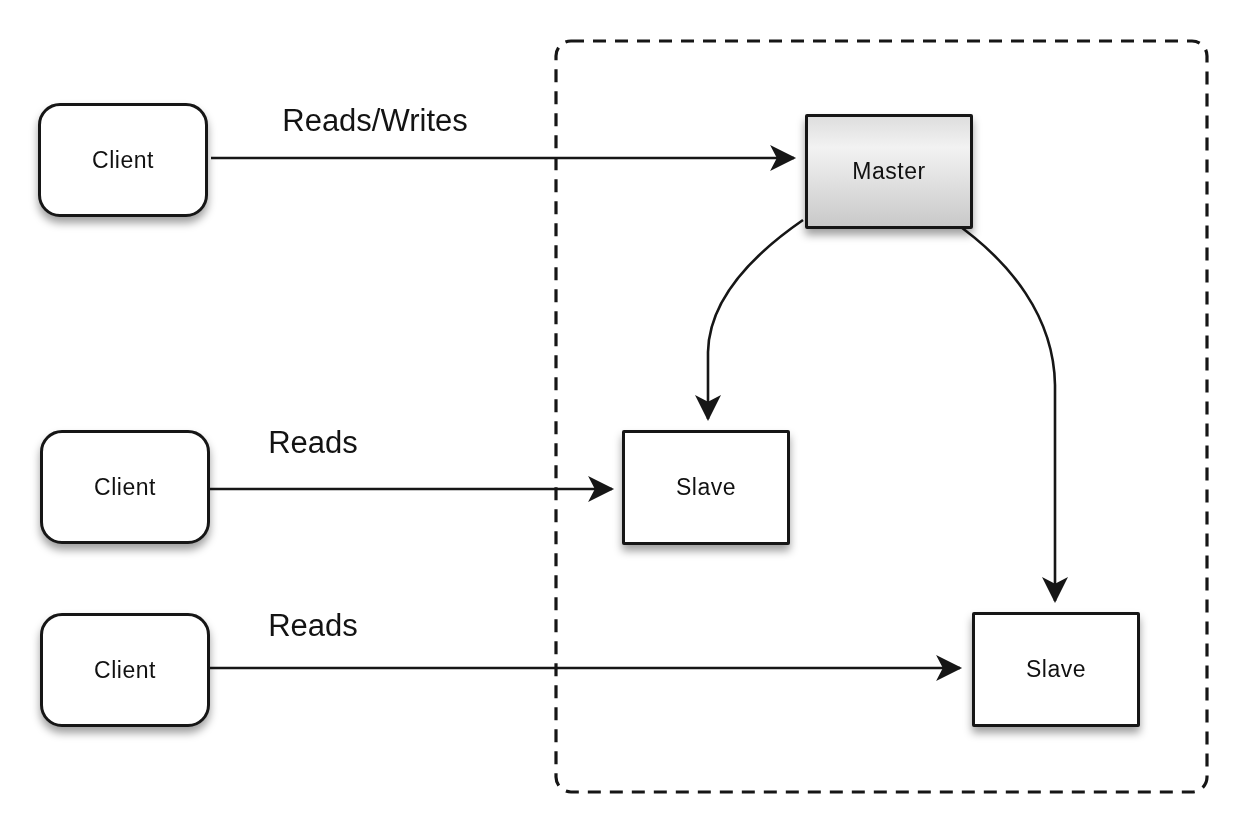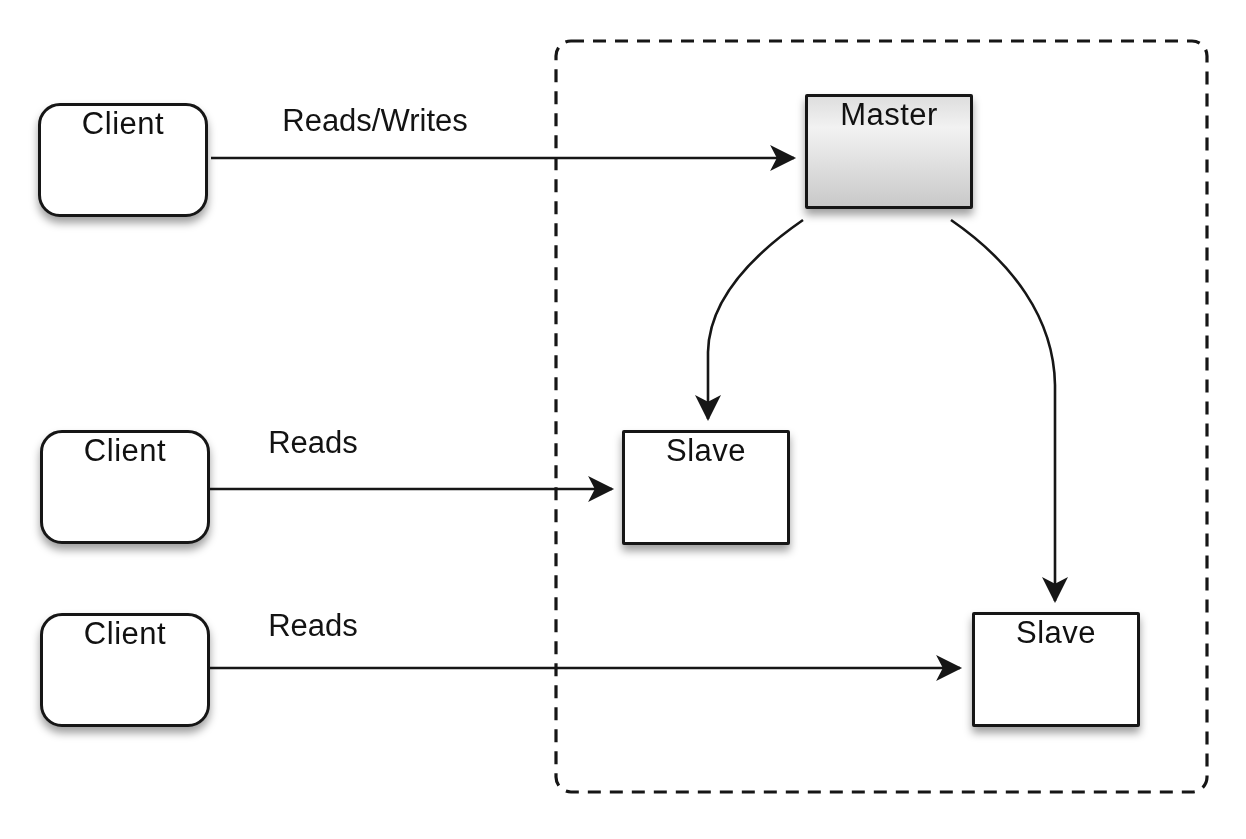--- a/index.html
+++ b/index.html
@@ -17,22 +17,23 @@
     overflow: hidden;
   }
   #wires {
     position: absolute;
     left: 0; top: 0;
     width: 1246px; height: 839px;
   }
   .node {
     position: absolute;
     display: flex;
+    align-items: center;
     justify-content: center;
-    font-size: 31px;
+    font-size: 23px;
     letter-spacing: 0.5px;
     color: #111111;
     box-sizing: border-box;
     background: #ffffff;
     border: 3.5px solid #161616;
     box-shadow: 0 6px 9px rgba(0,0,0,0.38);
   }
   .node--client {
     width: 170px;
     height: 114px;
@@ -88,21 +89,21 @@
   </div>
 
   <div class="node node--client" style="left:40px; top:430px;">
     <span>Client</span>
   </div>
 
   <div class="node node--client" style="left:40px; top:613px;">
     <span>Client</span>
   </div>
 
-  <div class="node node--server node--master" style="left:805px; top:94px;">
+  <div class="node node--server node--master" style="left:805px; top:114px;">
     <span>Master</span>
   </div>
 
   <div class="node node--server" style="left:622px; top:430px;">
     <span>Slave</span>
   </div>
 
   <div class="node node--server" style="left:972px; top:612px;">
     <span>Slave</span>
   </div>

